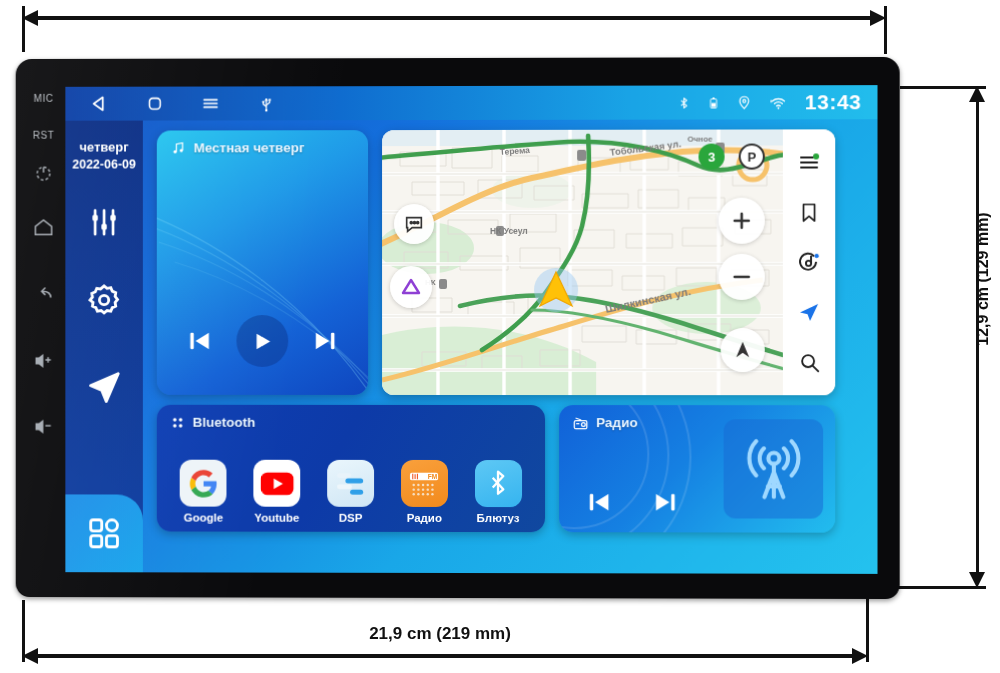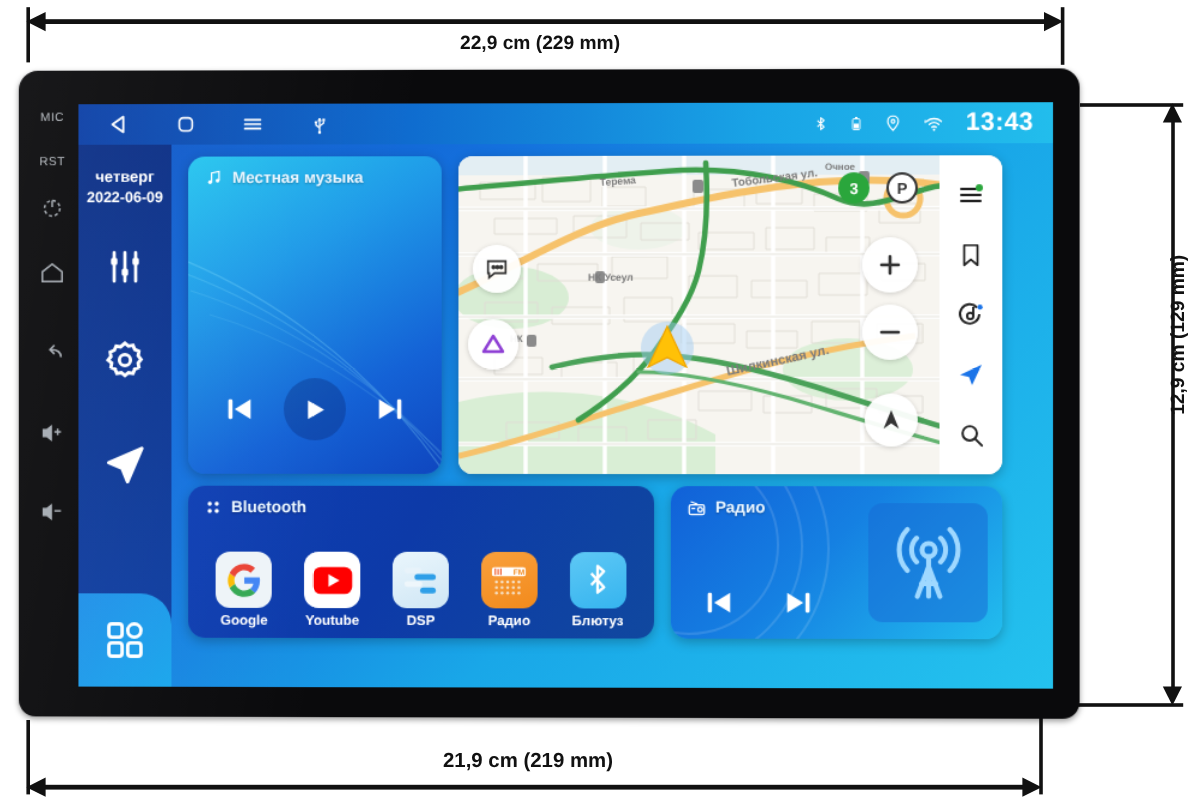--- a/index.html
+++ b/index.html
@@ -183,21 +183,20 @@
 </head>
 <body>
 
 <div id="root">
 
   <div class="tick" style="left:22px; top:6px; width:3px; height:46px;"></div>
   <div class="tick" style="left:884px; top:6px; width:3px; height:48px;"></div>
   <div class="arrow-line h-arrow" style="left:34px; top:16px; width:840px;"></div>
   <div class="ahead" style="left:22px; top:10px; border-top:8px solid transparent; border-bottom:8px solid transparent; border-right:16px solid #111;"></div>
   <div class="ahead" style="left:870px; top:10px; border-top:8px solid transparent; border-bottom:8px solid transparent; border-left:16px solid #111;"></div>
-  <div class="dim-label dim-top">22,9 cm (229 mm)</div>
 
   <div class="tick" style="left:22px; top:600px; width:3px; height:62px;"></div>
   <div class="tick" style="left:866px; top:586px; width:3px; height:76px;"></div>
   <div class="arrow-line h-arrow" style="left:34px; top:654px; width:822px;"></div>
   <div class="ahead" style="left:22px; top:648px; border-top:8px solid transparent; border-bottom:8px solid transparent; border-right:16px solid #111;"></div>
   <div class="ahead" style="left:852px; top:648px; border-top:8px solid transparent; border-bottom:8px solid transparent; border-left:16px solid #111;"></div>
   <div class="dim-label dim-bottom">21,9 cm (219 mm)</div>
 
   <div class="tick" style="left:900px; top:86px; width:86px; height:3px;"></div>
   <div class="tick" style="left:886px; top:586px; width:100px; height:3px;"></div>
@@ -339,21 +338,21 @@
             <path d="M10 55 C95 85 180 145 245 230" opacity=".45"></path>
             <path d="M22 72 C110 100 192 158 252 232" opacity=".35"></path>
             <path d="M38 92 C125 118 202 172 258 234" opacity=".28"></path>
           </svg>
           <div class="card-title">
             <svg width="15" height="15" viewBox="0 0 24 24" fill="#fff">
               <path d="M9 18V6l10-2v12" fill="none" stroke="#fff" stroke-width="1.9"></path>
               <circle cx="7" cy="18" r="2.6"></circle>
                 <circle cx="17" cy="16" r="2.6"></circle>
             </svg>
-            <span>Местная музыка</span>
+            <span>Местная четверг</span>
           </div>
           <div id="music-controls">
             <div class="mc-btn">
               <svg width="28" height="28" viewBox="0 0 24 24" fill="#fff">
                 <rect x="4" y="5" width="3" height="14" rx="1"></rect>
                   <path d="M20 5v14L8.5 12z"></path>
               </svg>
             </div>
             <div id="play-btn" class="mc-btn">
               <svg width="25" height="25" viewBox="0 0 24 24" fill="#fff">

